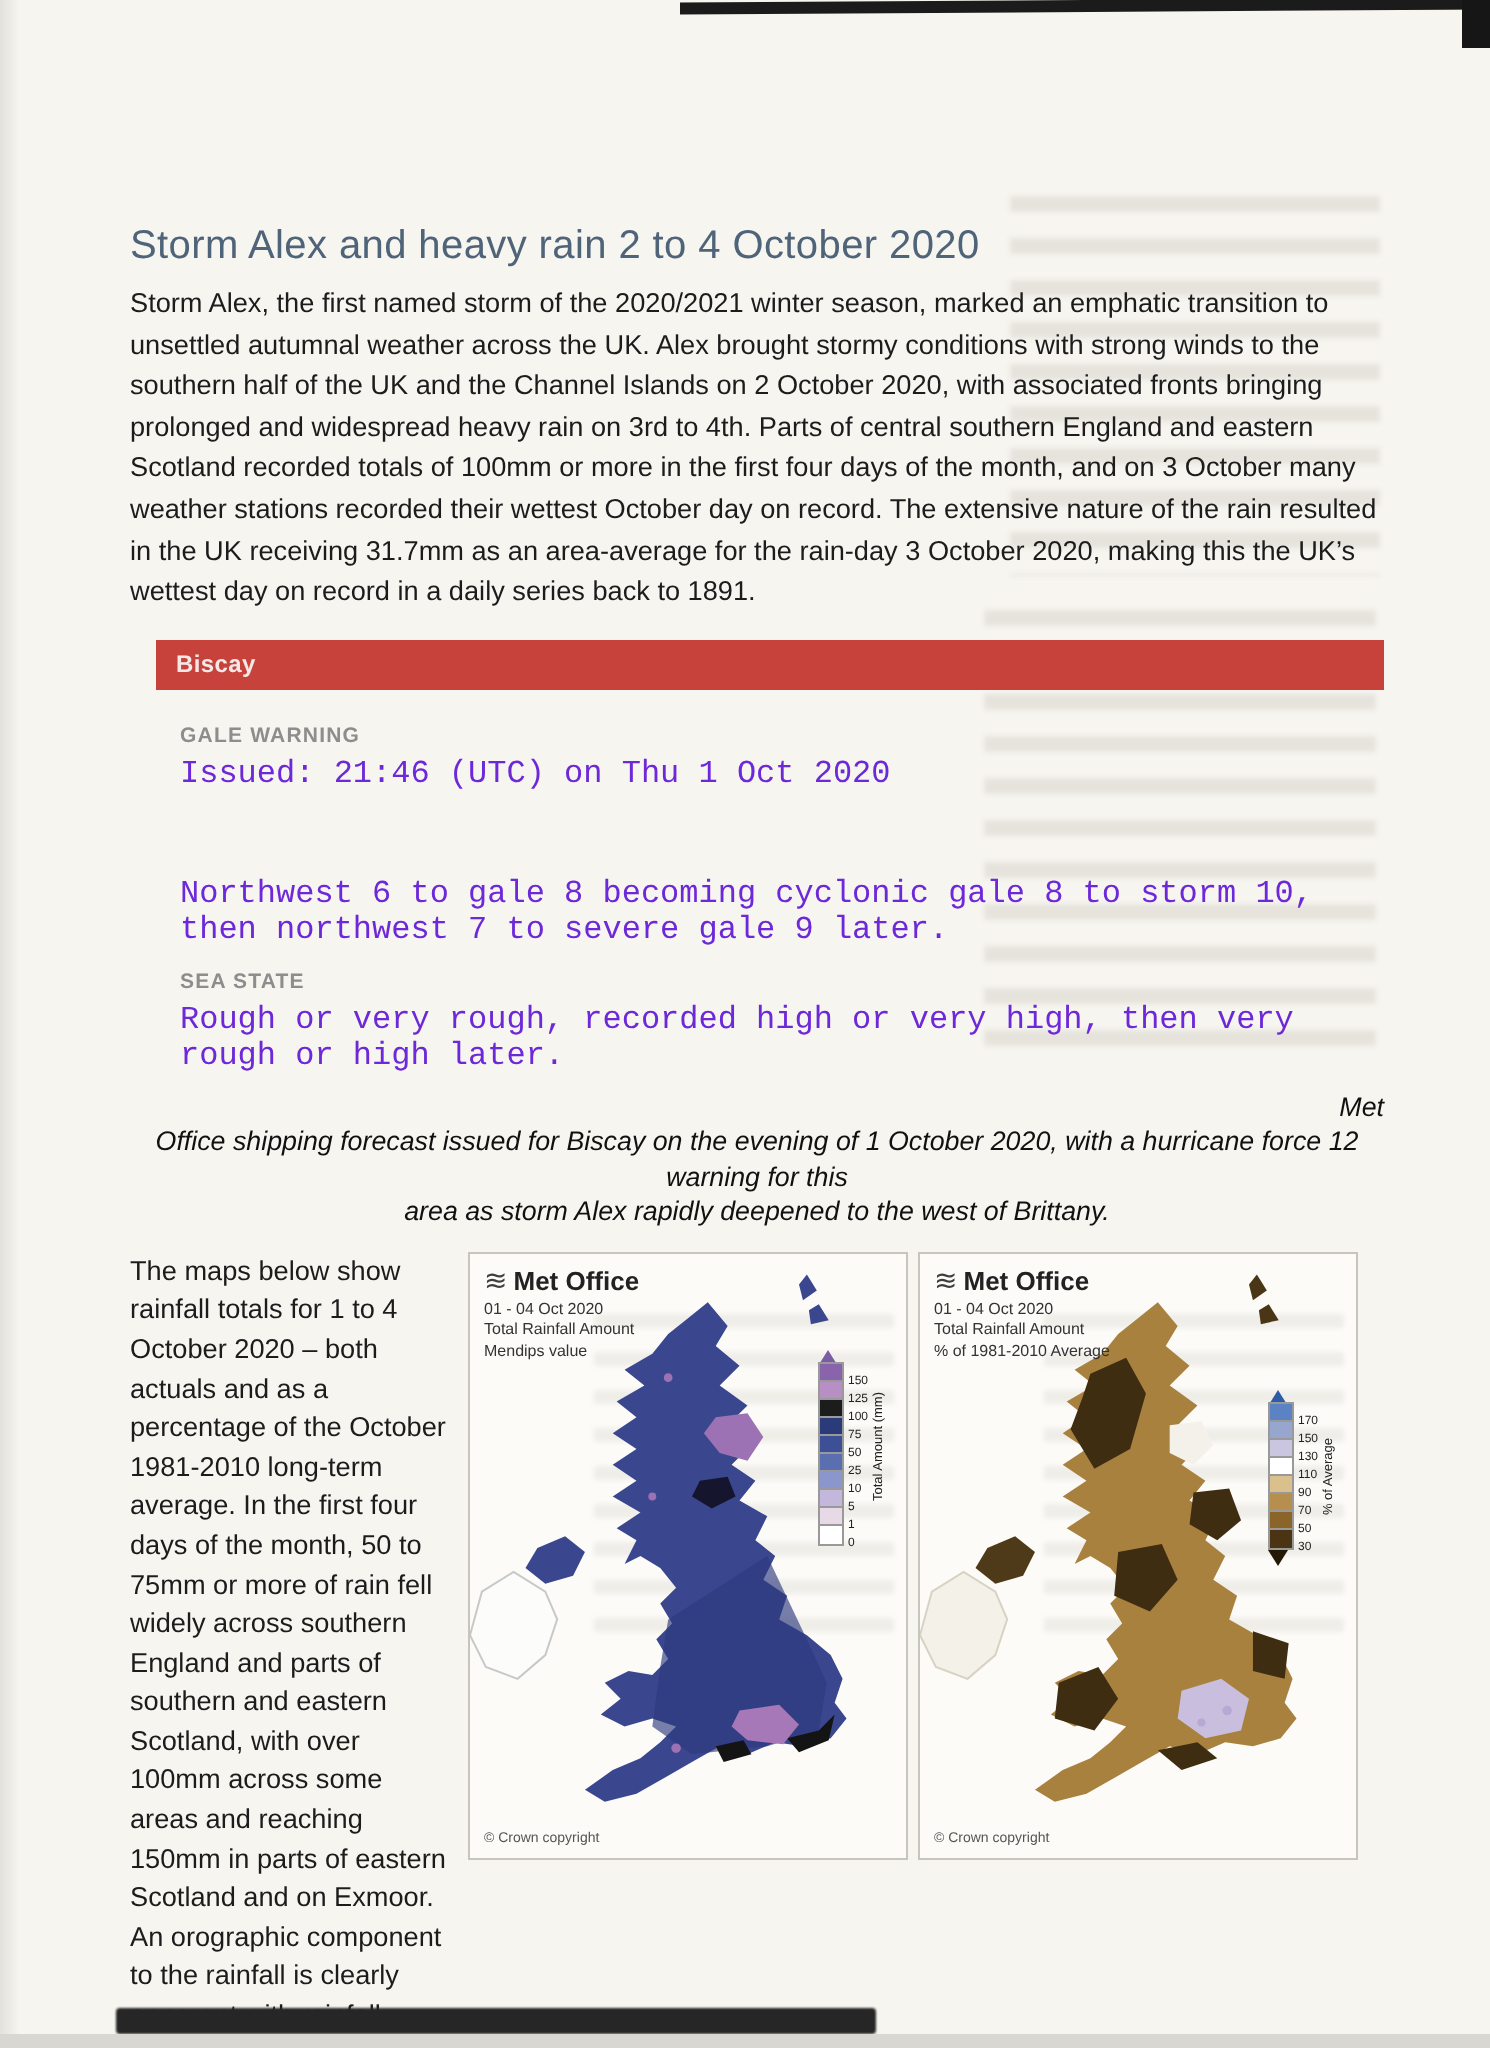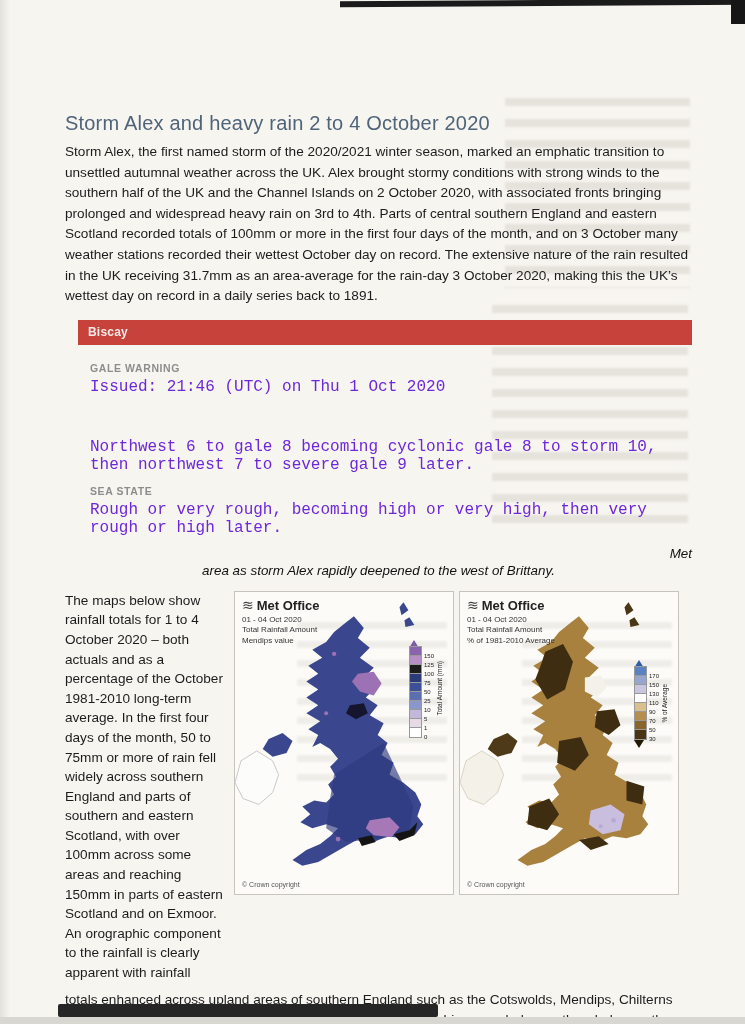--- a/index.html
+++ b/index.html
@@ -79,26 +79,27 @@
   <div class="forecast">
     <div class="banner">Biscay</div>
     <div class="fc-body">
       <div class="fc-head">GALE WARNING</div>
       <div class="fc-line">Issued: 21:46 (UTC) on Thu 1 Oct 2020</div>
       <div class="fc-gap-s"></div>
       <div class="fc-gap-l"></div>
       <div class="fc-line">Northwest 6 to gale 8 becoming cyclonic gale 8 to storm 10, then northwest 7 to severe gale 9 later.</div>
       <div class="fc-gap-s"></div>
       <div class="fc-head">SEA STATE</div>
-      <div class="fc-line">Rough or very rough, becoming high or very high, then very rough or high later.</div>
+      <div class="fc-line">Rough or very rough, recorded high or very high, then very rough or high later.</div>
     </div>
   </div>
 
   <div class="caption">
     <div class="c-right">Met</div>
+    <div class="c-center">Office shipping forecast issued for Biscay on the evening of 1 October 2020, with a hurricane force 12 warning for this</div>
     <div class="c-center">area as storm Alex rapidly deepened to the west of Brittany.</div>
   </div>
 
   <div class="maps-row">
     <div class="left-col">The maps below show rainfall totals for 1 to 4 October 2020 – both actuals and as a percentage of the October 1981-2010 long-term average. In the first four days of the month, 50 to 75mm or more of rain fell widely across southern England and parts of southern and eastern Scotland, with over 100mm across some areas and reaching 150mm in parts of eastern Scotland and on Exmoor. An orographic component to the rainfall is clearly apparent with rainfall</div>
 
     <figure class="map-figure" style="margin:0 0 0 3px;">
       <div class="ghost-in"></div>
       <svg class="map-svg" viewBox="0 0 220 300" preserveAspectRatio="xMidYMid meet">
 

